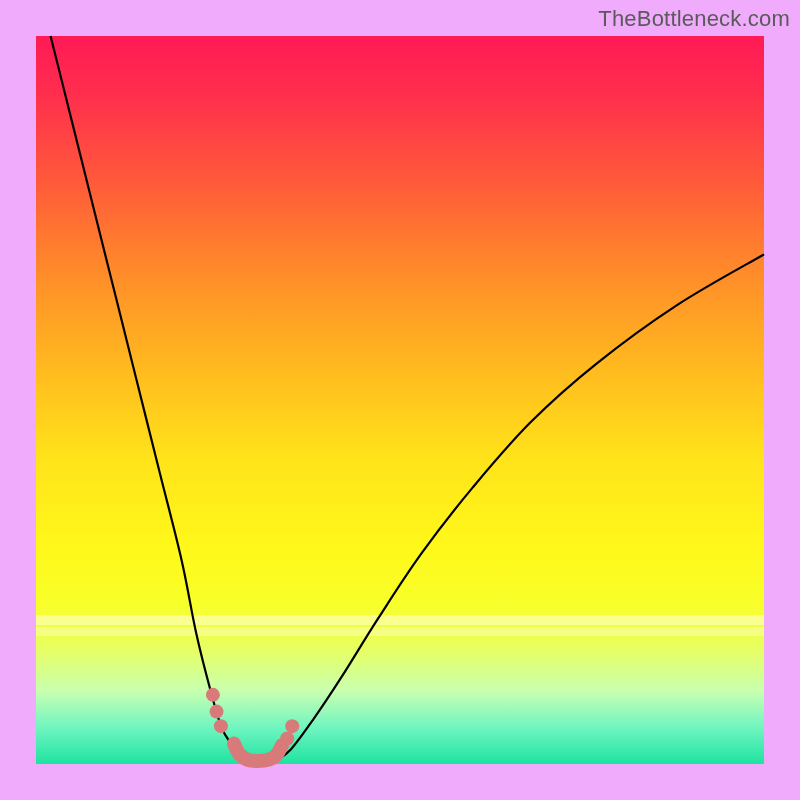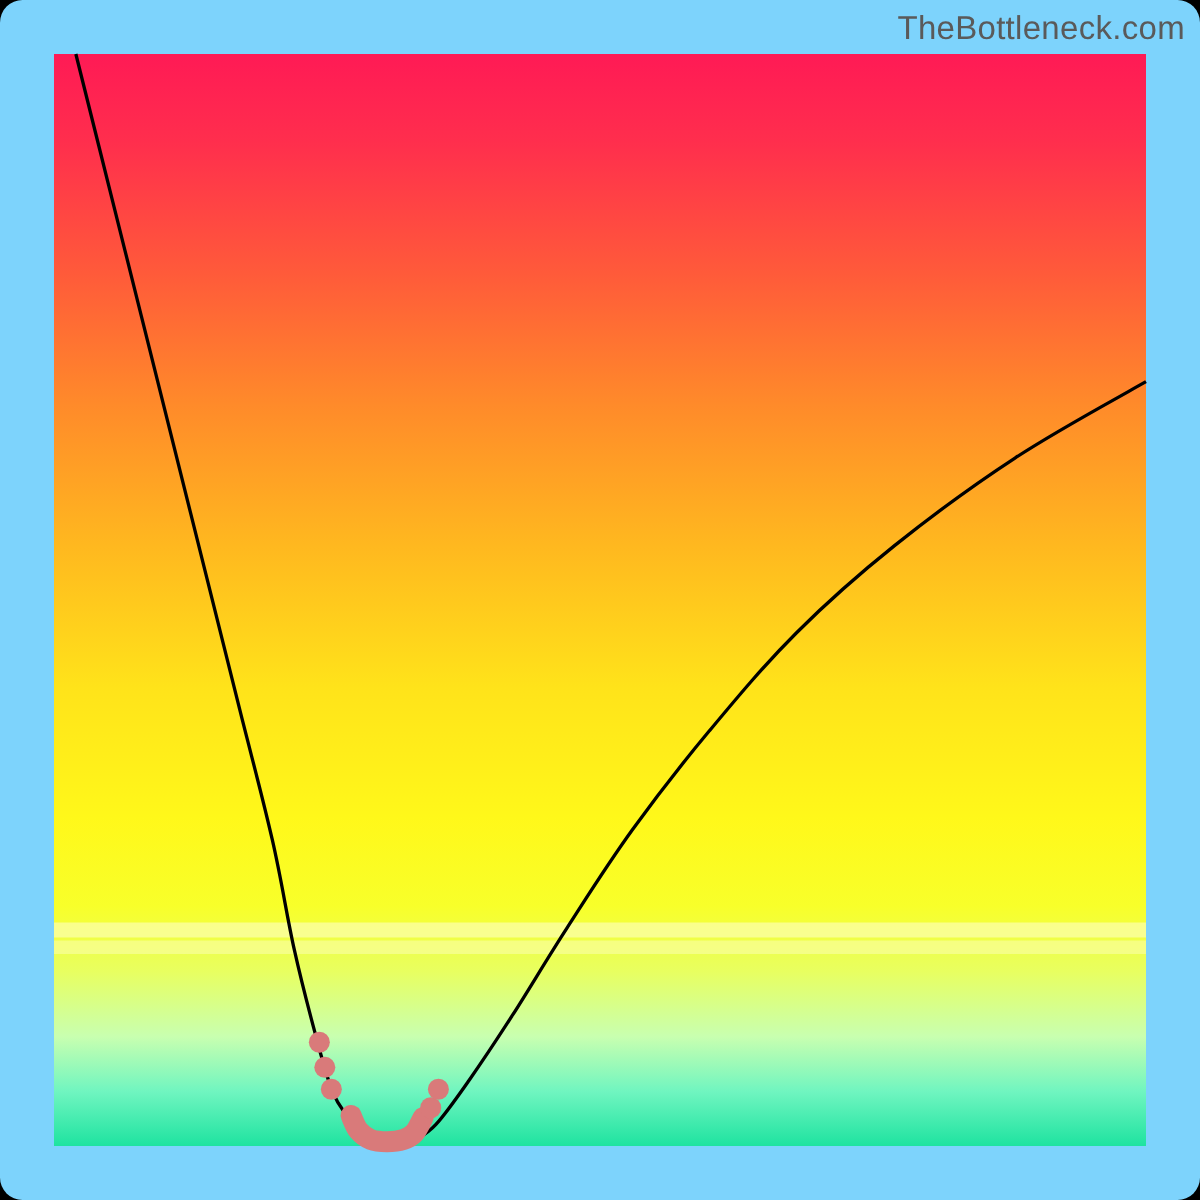--- a/index.html
+++ b/index.html
@@ -10,22 +10,21 @@
     background: #000;
     overflow: hidden;
     font-family: Arial, Helvetica, sans-serif;
   }
   .frame {
     position: absolute;
     left: 0;
     top: 0;
     width: 800px;
     height: 800px;
-    background: #7dd3fc;
-    border-radius: 15px;
+    background: #f0abfc;
   }
   .plot {
     position: absolute;
     left: 36px;
     top: 36px;
     width: 728px;
     height: 728px;
     background: linear-gradient(
       to bottom,
       #ff1a55 0%,

